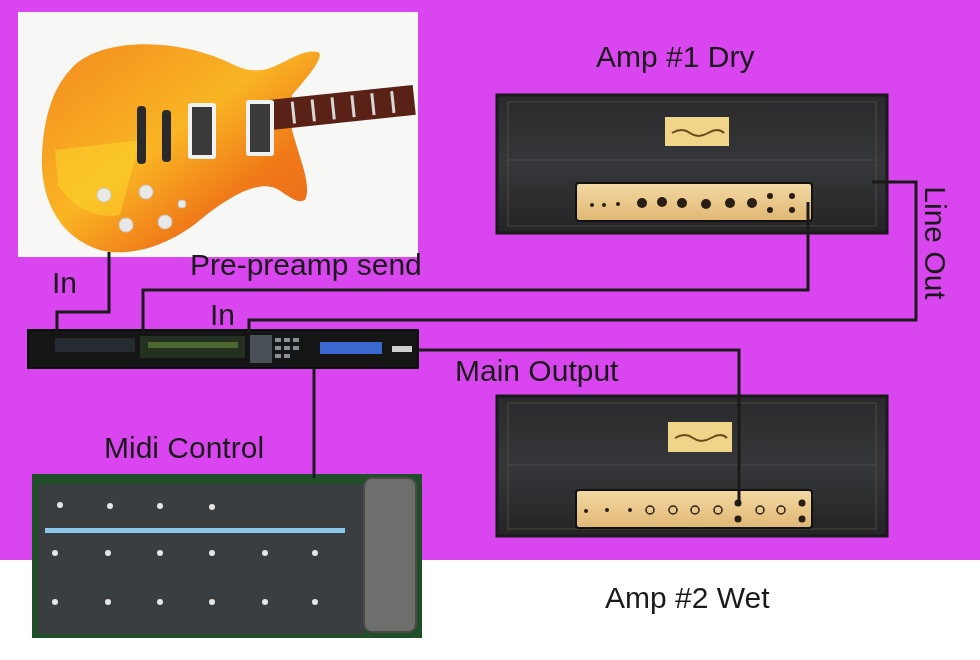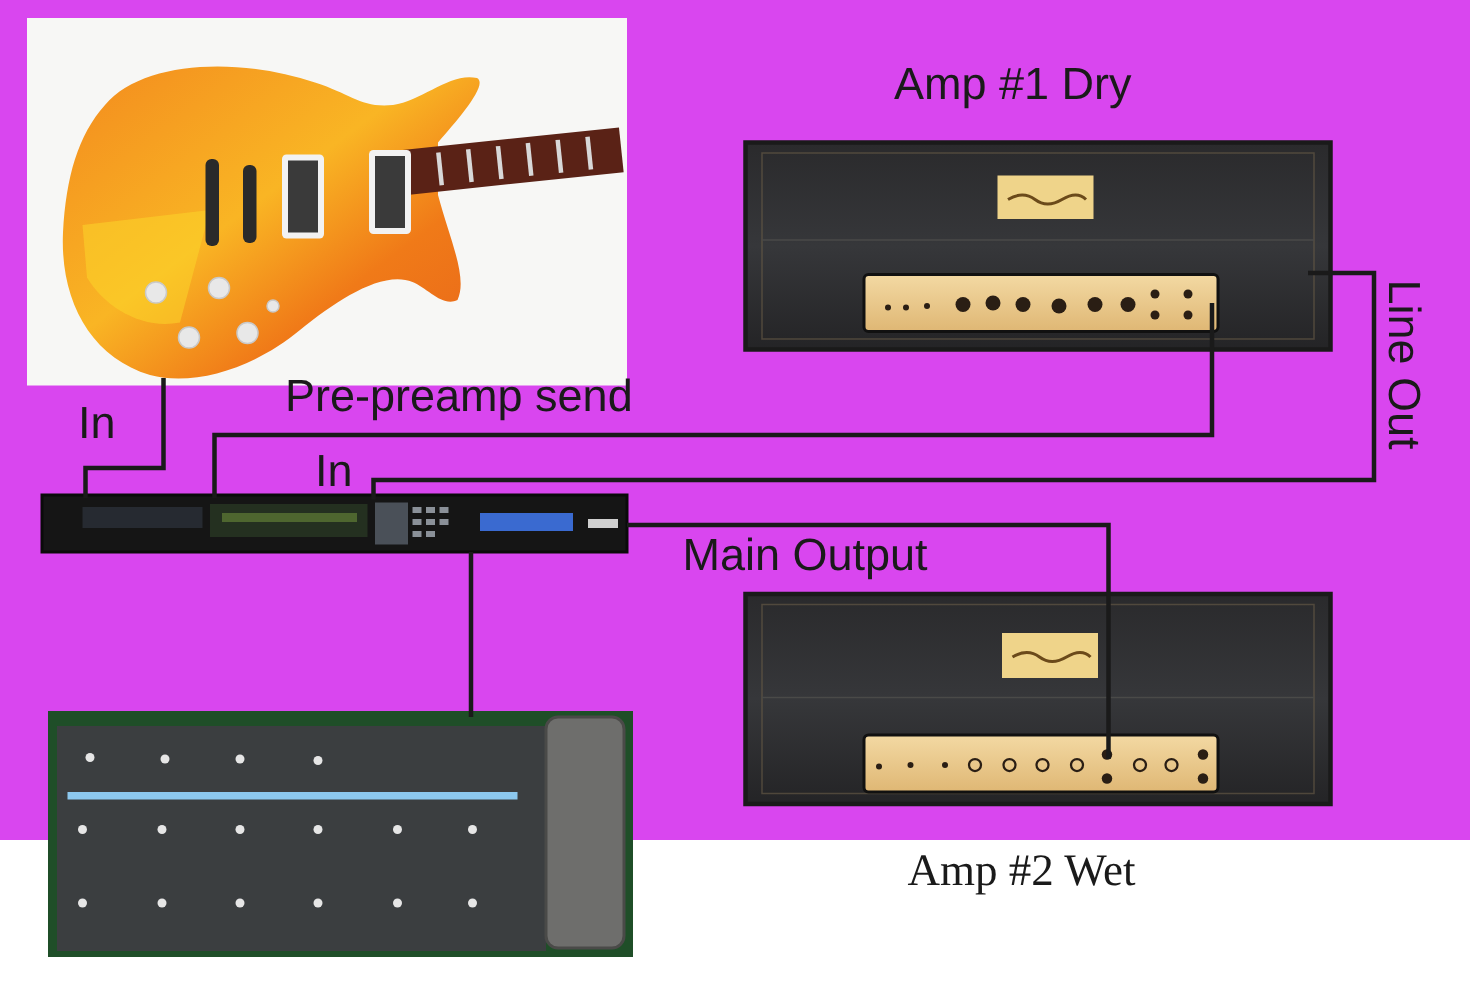--- a/index.html
+++ b/index.html
@@ -163,15 +163,16 @@
       <polyline points="314,368 314,478"></polyline>
     </g>
   </svg>
 
   <div class="label" style="left:596px;top:42px;">Amp #1 Dry</div>
   <div class="label" style="left:190px;top:250px;">Pre-preamp send</div>
   <div class="label" style="left:52px;top:268px;">In</div>
   <div class="label" style="left:210px;top:300px;">In</div>
   <div class="label" style="left:878px;top:228px;transform:rotate(90deg);transform-origin:center;">Line Out</div>
   <div class="label" style="left:433px;top:356px;margin-left:22px;">Main Output</div>
-  <div class="label" style="left:605px;top:566px;font-family:Liberation Serif, serif;">Amp #2 Wet</div>
+  <div class="label" style="left:104px;top:433px;">Midi Control</div>
+  <div class="label" style="left:605px;top:583px;">Amp #2 Wet</div>
 
 </div>
 
 </body></html>

